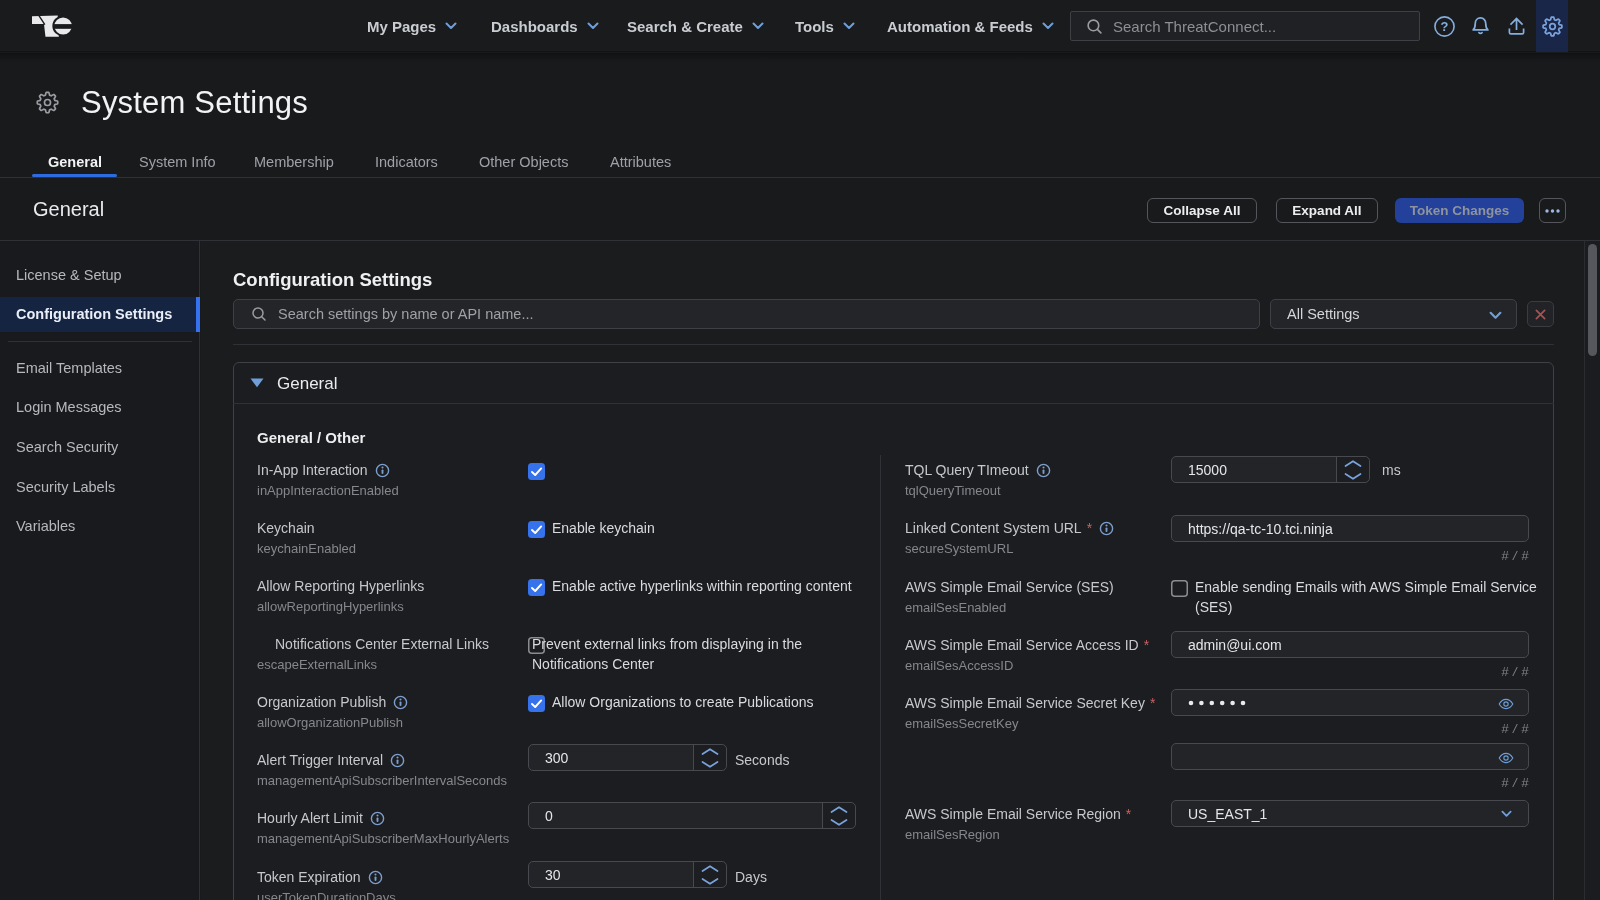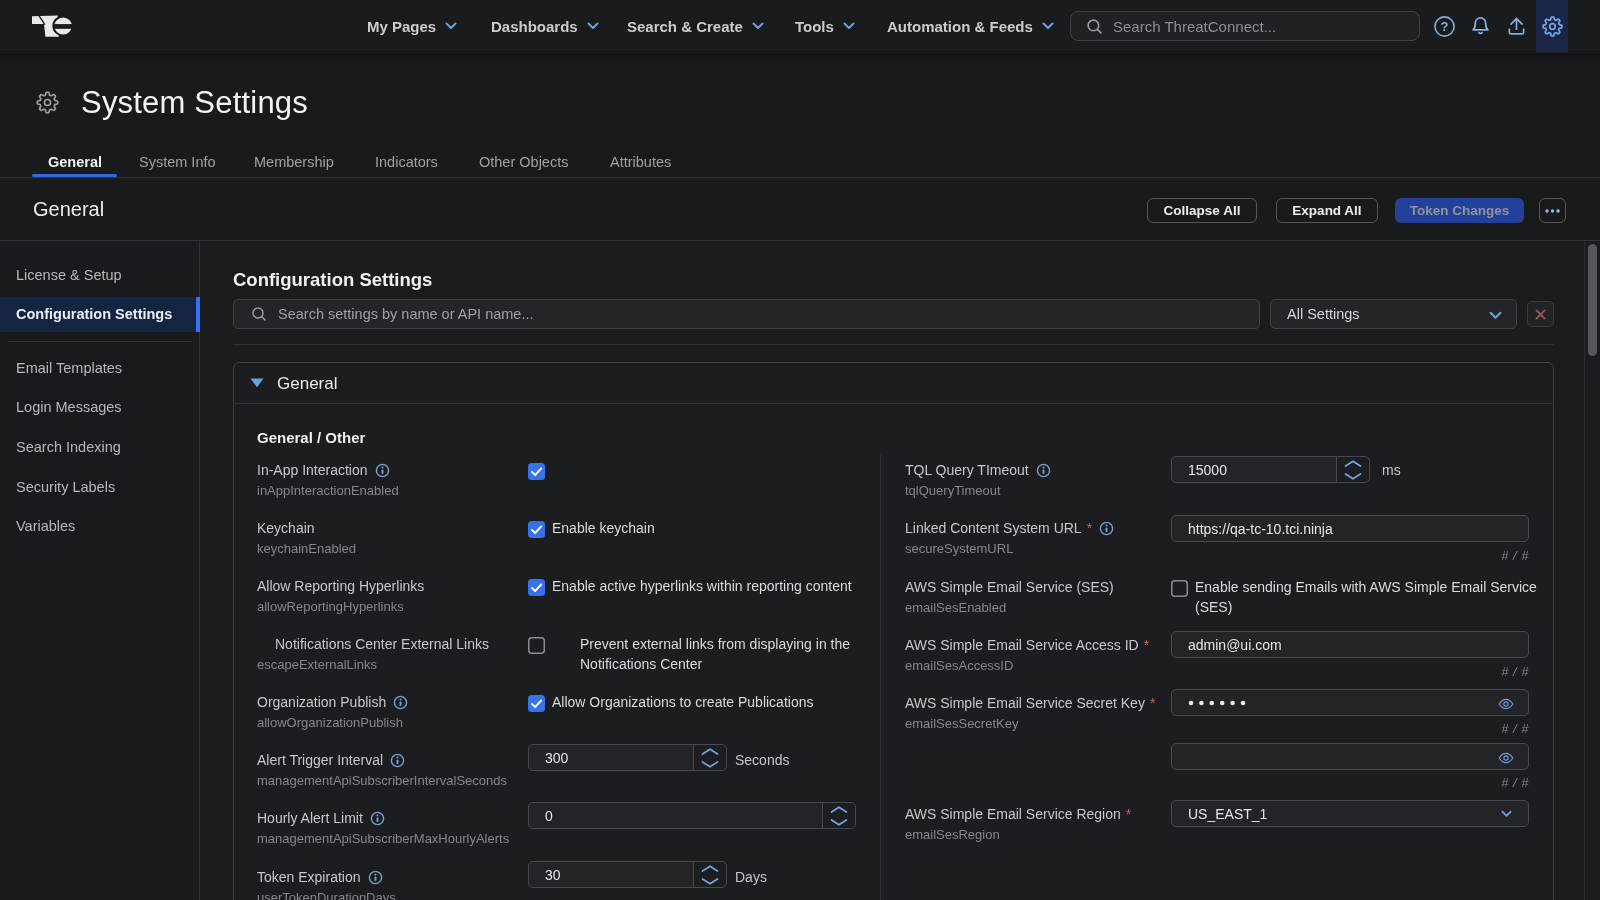--- a/index.html
+++ b/index.html
@@ -3,21 +3,21 @@
 <meta charset="utf-8">
 <style>
 *{margin:0;padding:0;box-sizing:border-box}
 html,body{width:1600px;height:900px;overflow:hidden;background:#191a1c;font-family:"Liberation Sans",sans-serif}
 .abs{position:absolute}
 #stage{position:relative;width:1600px;height:900px}
 
 #nav{position:absolute;left:0;top:0;width:1600px;height:52px;background:#1a1b1d;border-bottom:1px solid #121316}
 #navglow{position:absolute;left:0;top:53px;width:1600px;height:9px;background:linear-gradient(rgba(8,9,11,0.5),rgba(8,9,11,0))}
 .navitem{position:absolute;top:16px;height:20px;display:flex;align-items:center;gap:9px;font-size:15px;font-weight:700;color:#c9ccd1}
-#navsearch{position:absolute;left:1070px;top:11px;width:350px;height:30px;background:#202125;border:1px solid #3e4046;border-radius:8px;display:flex;align-items:center;padding-left:15px;gap:10px}
+#navsearch{position:absolute;left:1070px;top:11px;width:350px;height:30px;background:#202125;border:1px solid #3e4046;border-radius:2px;display:flex;align-items:center;padding-left:15px;gap:10px}
 #navsearch span{color:#8d8f95;font-size:15px}
 .navicon{position:absolute;top:15px;width:23px;height:23px}
 #gearblock{position:absolute;left:1536px;top:0;width:32px;height:52px;background:#1a2647}
 
 #pgtitle{position:absolute;left:81px;top:85px;font-size:31px;color:#f1f3f5;letter-spacing:.2px}
 #pggear{position:absolute;left:35px;top:90px}
 .tab{position:absolute;top:153px;height:18px;font-size:14.5px;color:#9fa1a8;line-height:18px}
 .tab.act{color:#f2f3f5;font-weight:700}
 #tabline{position:absolute;left:32px;top:174px;width:85px;height:3px;background:#2e6be0;border-radius:2px}
 #tabborder{position:absolute;left:0;top:177px;width:1600px;height:1px;background:#2f3136}
@@ -142,21 +142,21 @@
   <div id="tbborder"></div>
 
   <div id="sidebar">
     <div class="side" style="top:25px">License &amp; Setup</div>
     <div id="sideact"></div>
     <div id="sideactbar"></div>
     <div class="side" style="top:64px;color:#e9eef8;font-weight:700">Configuration Settings</div>
     <div id="sidediv"></div>
     <div class="side" style="top:118px">Email Templates</div>
     <div class="side" style="top:157px">Login Messages</div>
-    <div class="side" style="top:197px">Search Indexing</div>
+    <div class="side" style="top:197px">Search Security</div>
     <div class="side" style="top:237px">Security Labels</div>
     <div class="side" style="top:276px">Variables</div>
   </div>
 
   <div id="content"></div>
   <div id="sbtrack"></div>
   <div id="sbthumb"></div>
   <div id="cfgtitle">Configuration Settings</div>
   <div id="allset">All Settings<svg width="13" height="9" viewBox="0 0 12 8">
         <path d="M1.5 1.5 L6 6 L10.5 1.5" fill="none" stroke="#6f9fd8" stroke-width="2" stroke-linecap="round" stroke-linejoin="round"></path>
@@ -209,21 +209,21 @@
       <rect width="17" height="17" rx="3.5" fill="#3572ec"></rect>
       <path d="M4 9 7.2 12 13.2 5.4" stroke="#fff" stroke-width="1.9" fill="none" stroke-linecap="round" stroke-linejoin="round"></path>
     </svg>
   <div class="ckl" style="left:552px;top:576px">Enable active hyperlinks within reporting content</div>
 
   <div class="lbl" style="left:275px;top:634px">Notifications Center External Links</div>
   <div class="sub" style="left:257px;top:657px">escapeExternalLinks</div>
   <svg class="cz" style="left:528px;top:637px" width="17" height="17">
       <rect x="0.75" y="0.75" width="15.5" height="15.5" rx="3" fill="none" stroke="#8a8c92" stroke-width="1.5"></rect>
     </svg>
-  <div class="ckl" style="left:580px;top:634px">Prevent external links from displaying in the<br>Notifications Center</div>
+  <div class="ckl" style="left:532px;top:634px">Prevent external links from displaying in the<br>Notifications Center</div>
 
   <div class="lbl" style="left:257px;top:692px">Organization Publish <svg width="15" height="15" viewBox="0 0 16 16">
         <circle cx="8" cy="8" r="6.5" fill="none" stroke="#7c9ecc" stroke-width="1.5"></circle>
         <circle cx="8" cy="4.8" r="1.1" fill="#7c9ecc"></circle>
         <rect x="7" y="6.9" width="2" height="4.7" rx="0.9" fill="#7c9ecc"></rect>
       </svg></div>
   <div class="sub" style="left:257px;top:715px">allowOrganizationPublish</div>
   <svg class="cz" style="left:528px;top:695px" width="17" height="17">
       <rect width="17" height="17" rx="3.5" fill="#3572ec"></rect>
       <path d="M4 9 7.2 12 13.2 5.4" stroke="#fff" stroke-width="1.9" fill="none" stroke-linecap="round" stroke-linejoin="round"></path>

